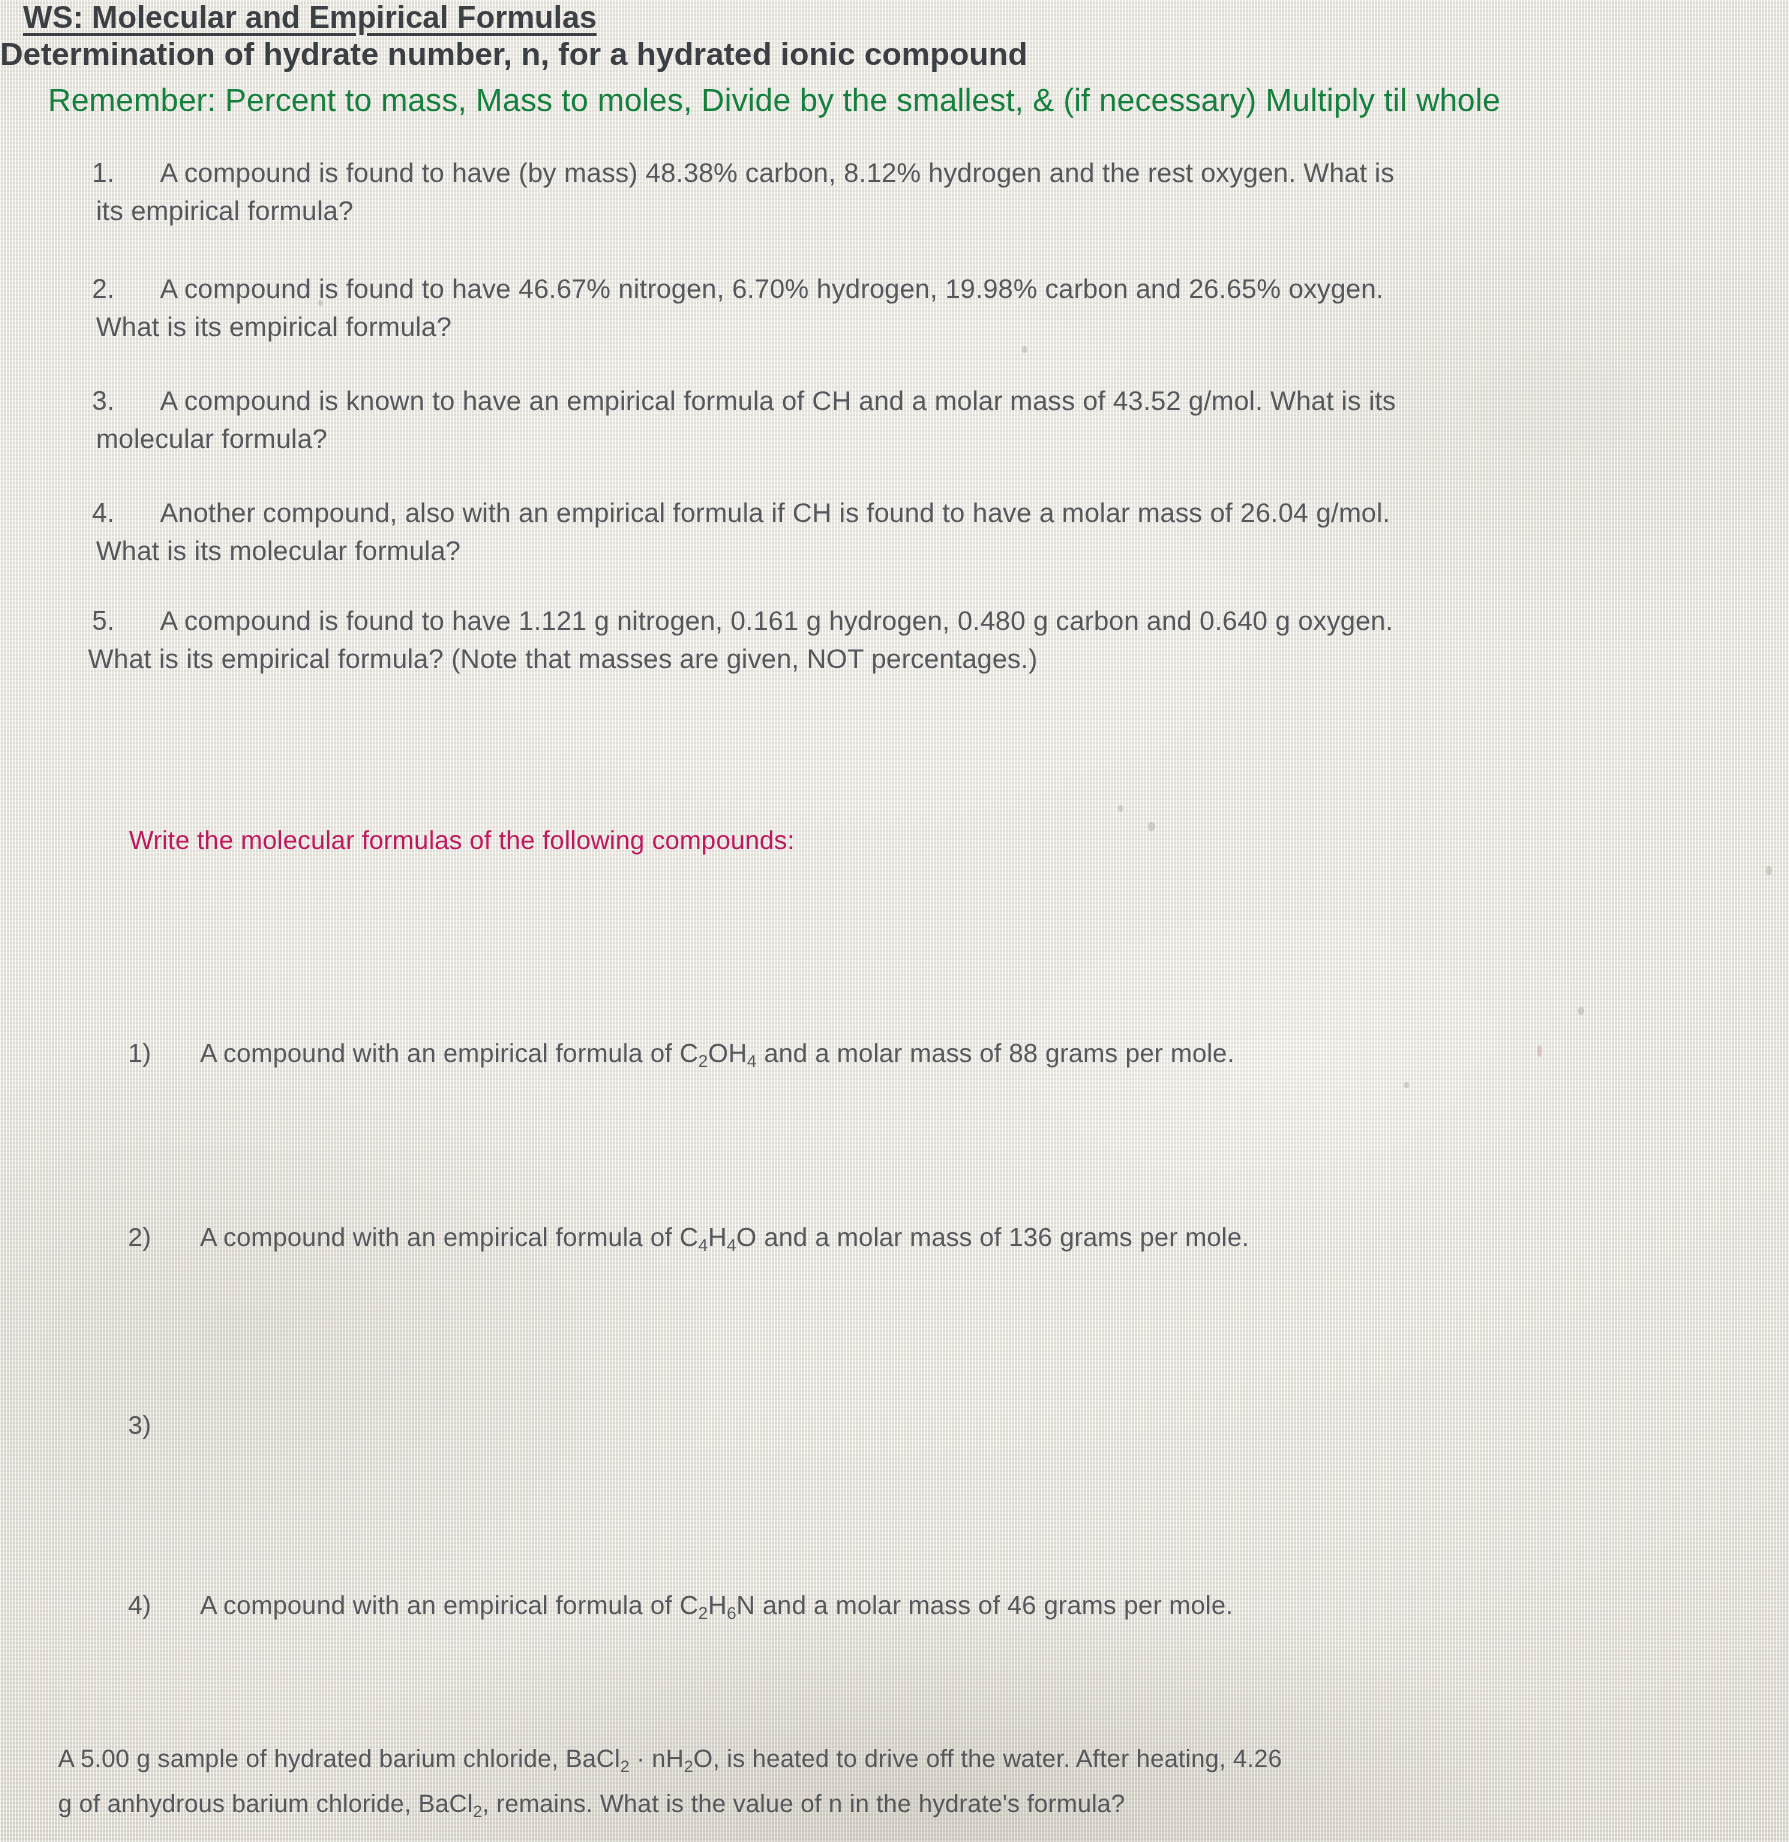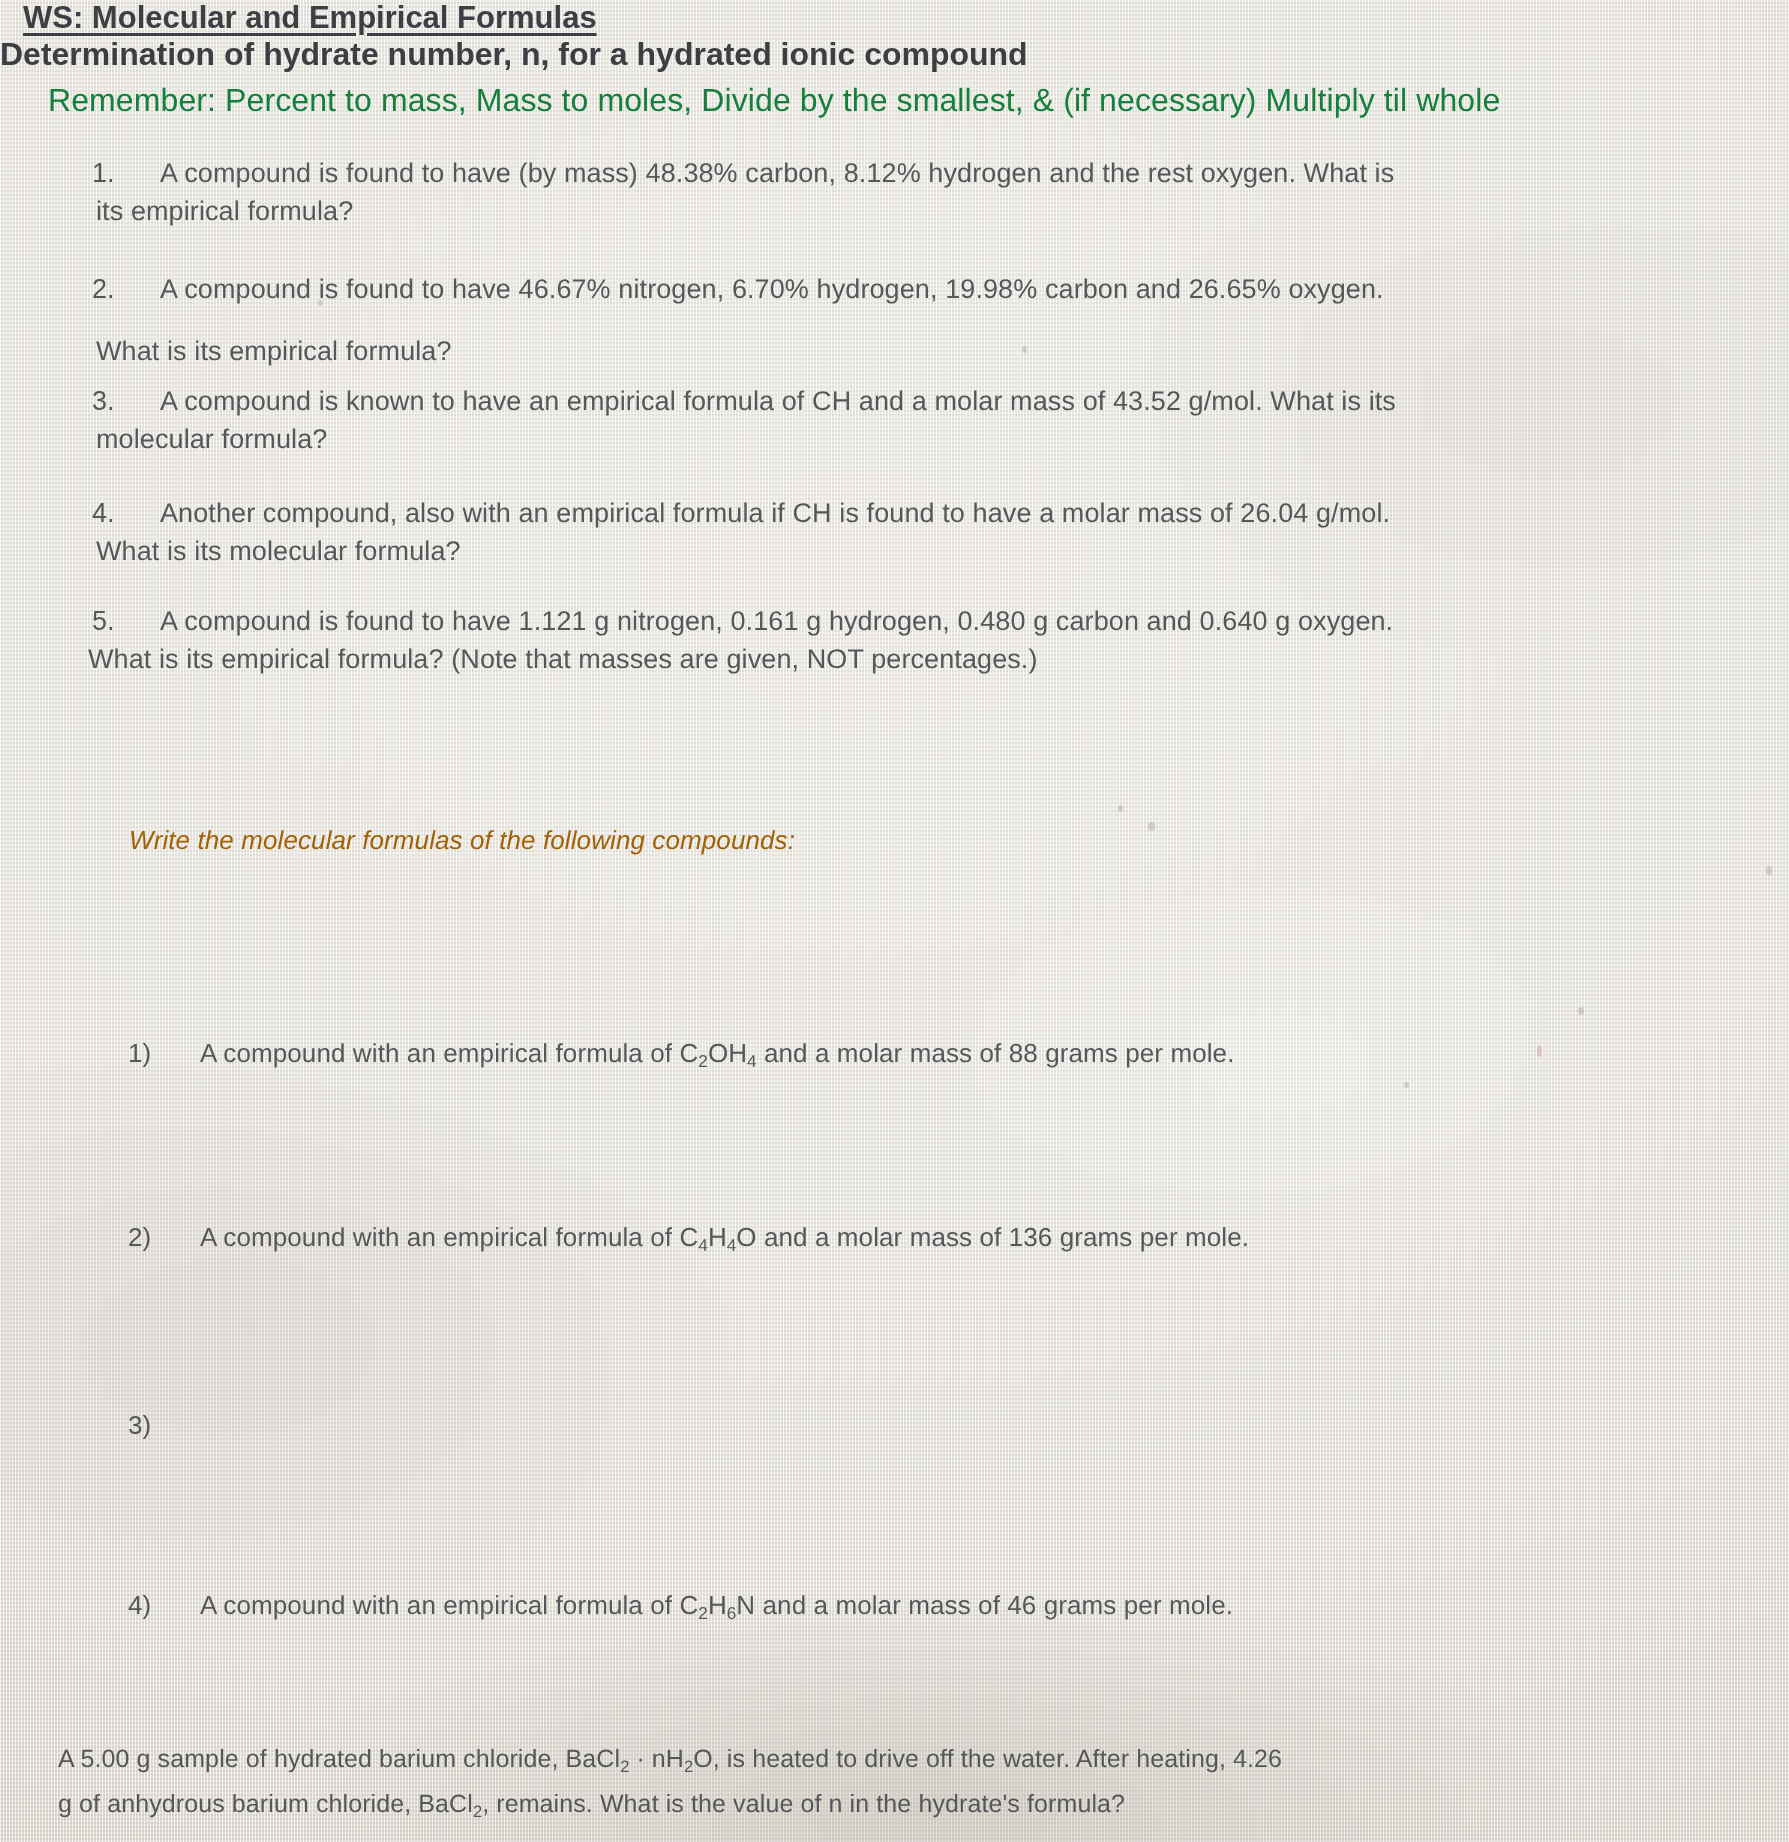--- a/index.html
+++ b/index.html
@@ -103,22 +103,21 @@
     color: #3c3f43;
     text-decoration: underline;
     text-underline-offset: 5px;
     left: 438px;
     top: 742px;
     padding-left: 23px;
   }
 
   .italic-instr {
     font-size: 26px;
-    font-style: italic;
-    color: #a16207;
+    color: #be185d;
     left: 129px;
     top: 825px;
   }
 
   .list-item {
     font-size: 26px;
     color: #55575a;
   }
   .list-num {
     position: absolute;
@@ -164,21 +163,21 @@
 
 
   <div class="remember line">Remember: Percent to mass, Mass to moles, Divide by the smallest, &amp; (if necessary) Multiply til whole</div>
 
   <div class="qnum" style="left:92px; top:158px;">1.</div>
   <div class="q line" style="left:160px; top:158px;">A compound is found to have (by mass) 48.38% carbon, 8.12% hydrogen and the rest oxygen. What is</div>
   <div class="q line" style="left:96px; top:196px;">its empirical formula?</div>
 
   <div class="qnum" style="left:92px; top:274px;">2.</div>
   <div class="q line" style="left:160px; top:274px;">A compound is found to have 46.67% nitrogen, 6.70% hydrogen, 19.98% carbon and 26.65% oxygen.</div>
-  <div class="q line" style="left:96px; top:312px;margin-top:24px;">What is its empirical formula?</div>
+  <div class="q line" style="left:96px; top:312px;">What is its empirical formula?</div>
 
   <div class="qnum" style="left:92px; top:386px;">3.</div>
   <div class="q line" style="left:160px; top:386px;">A compound is known to have an empirical formula of CH and a molar mass of 43.52 g/mol. What is its</div>
   <div class="q line" style="left:96px; top:424px;">molecular formula?</div>
 
   <div class="qnum" style="left:92px; top:498px;">4.</div>
   <div class="q line" style="left:160px; top:498px;">Another compound, also with an empirical formula if CH is found to have a molar mass of 26.04 g/mol.</div>
   <div class="q line" style="left:96px; top:536px;">What is its molecular formula?</div>
 
   <div class="qnum" style="left:92px; top:606px;">5.</div>

